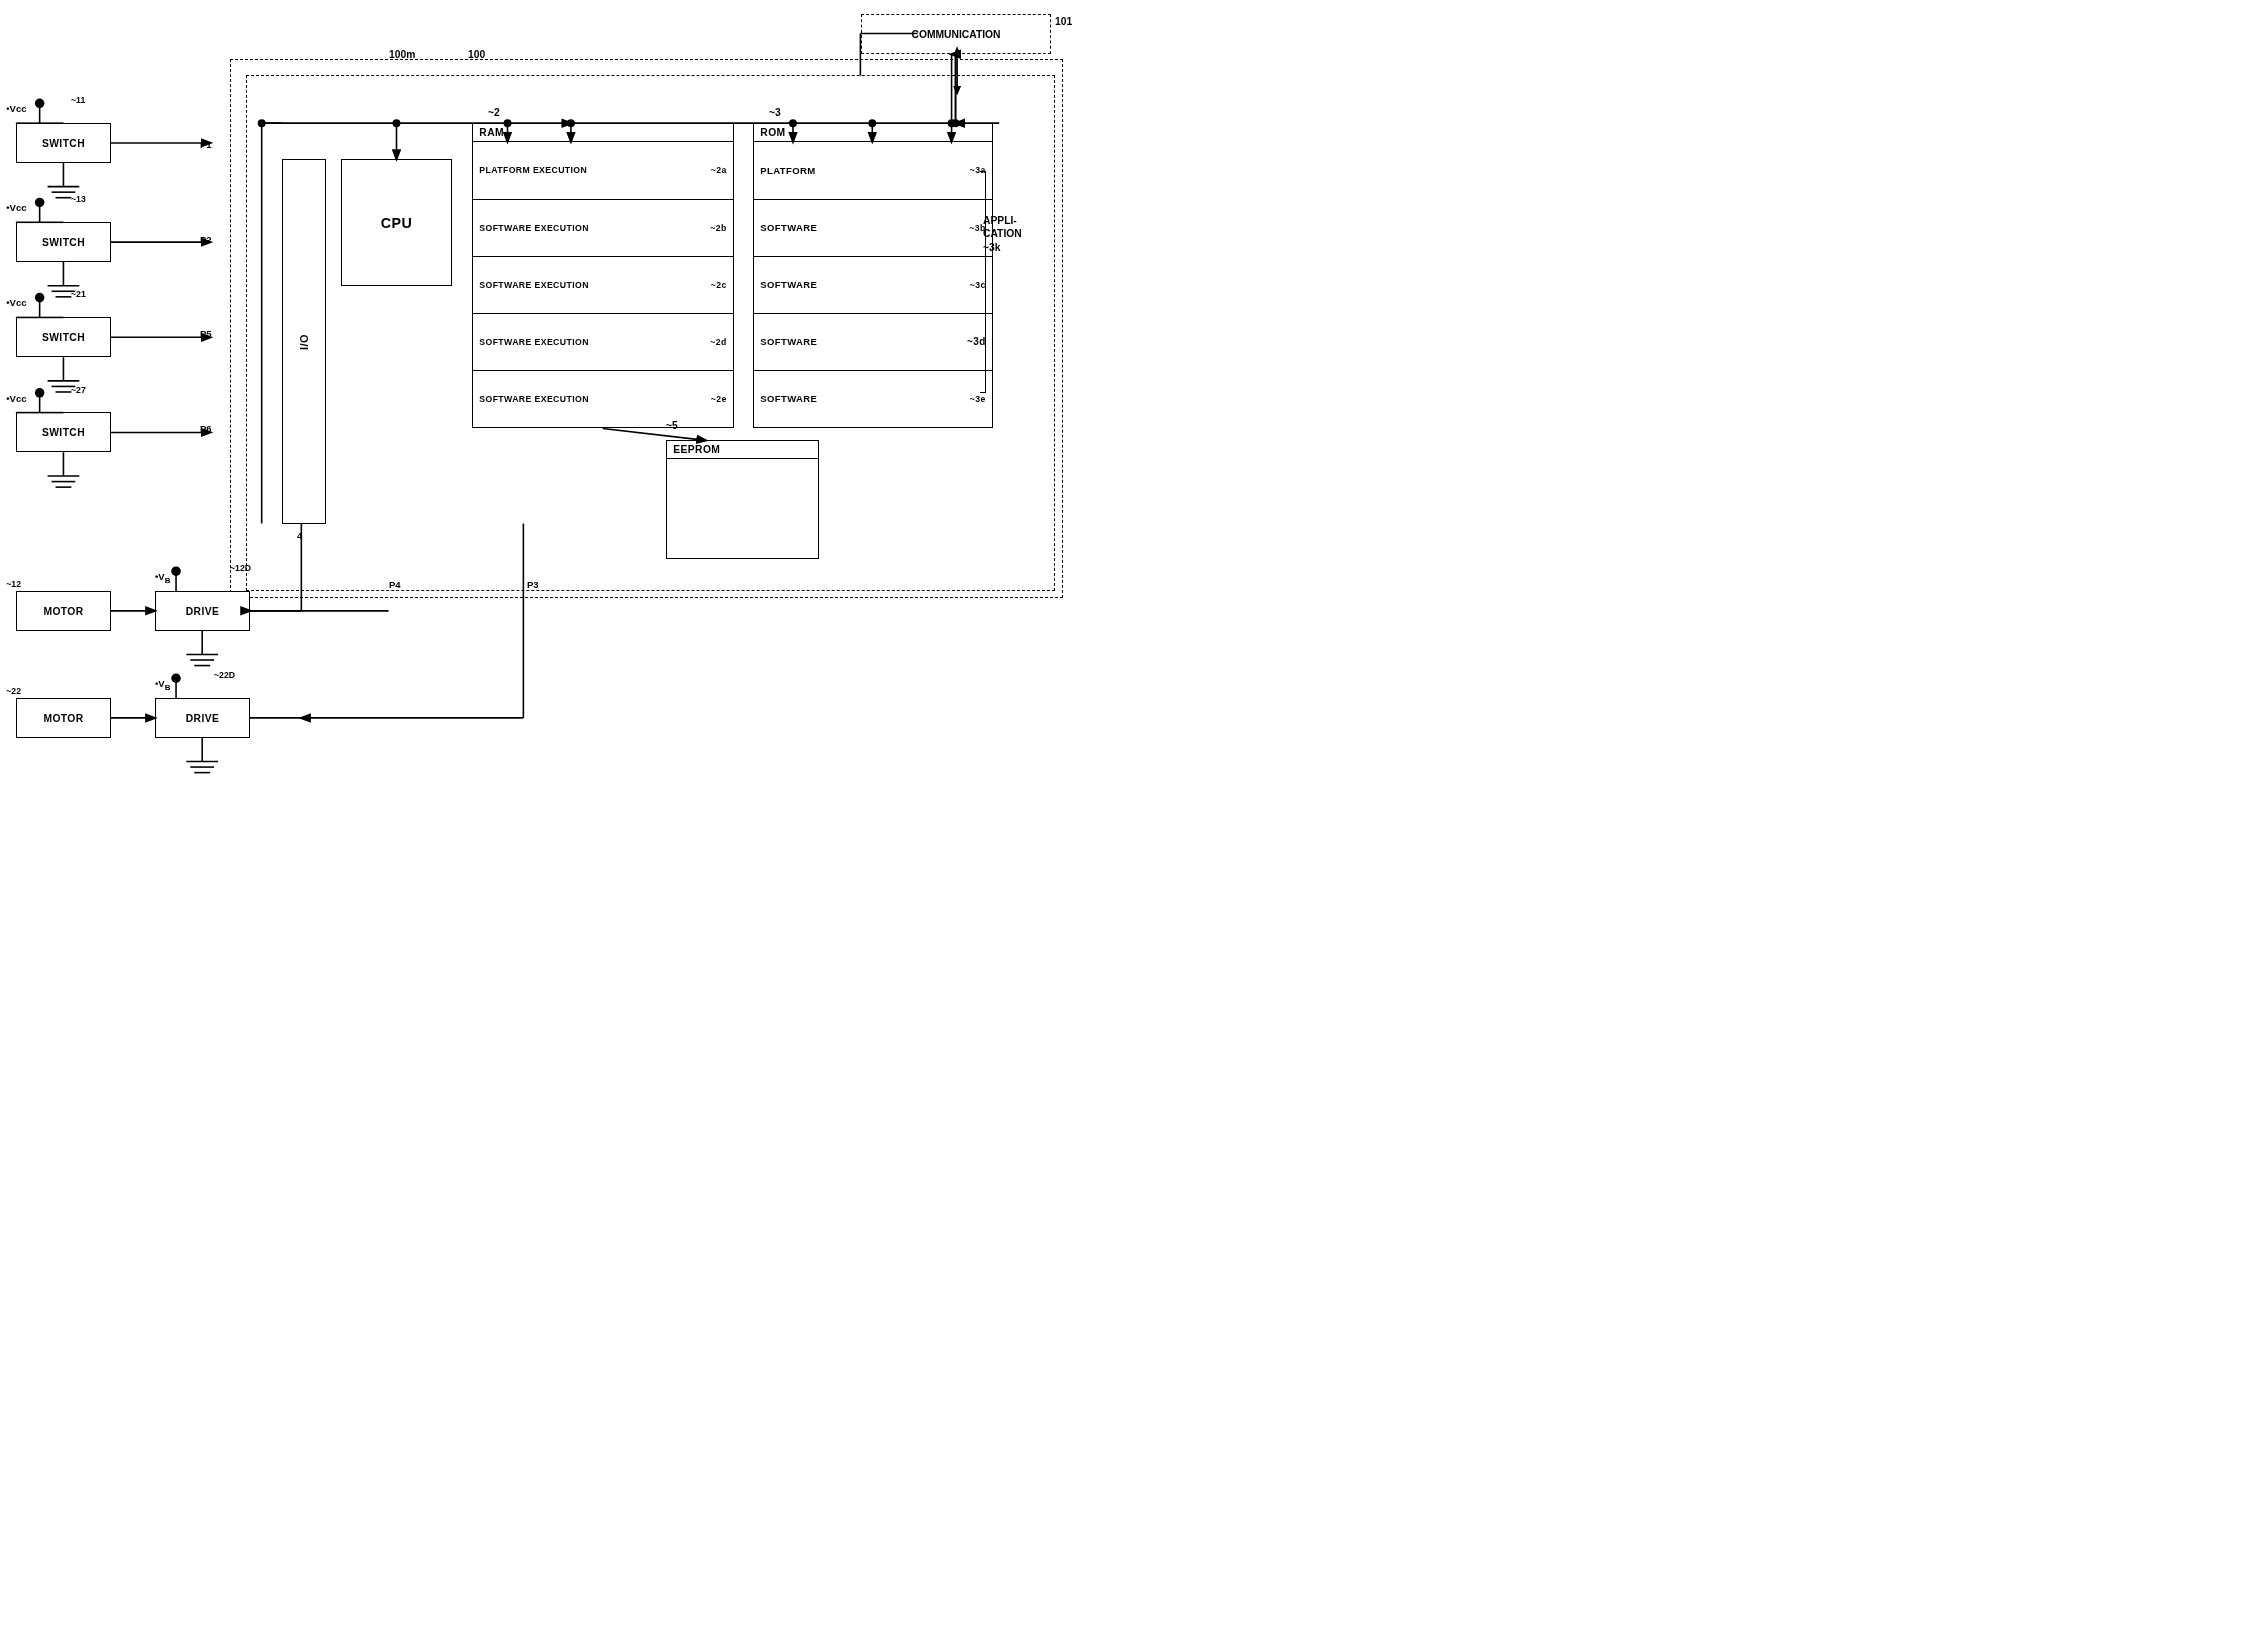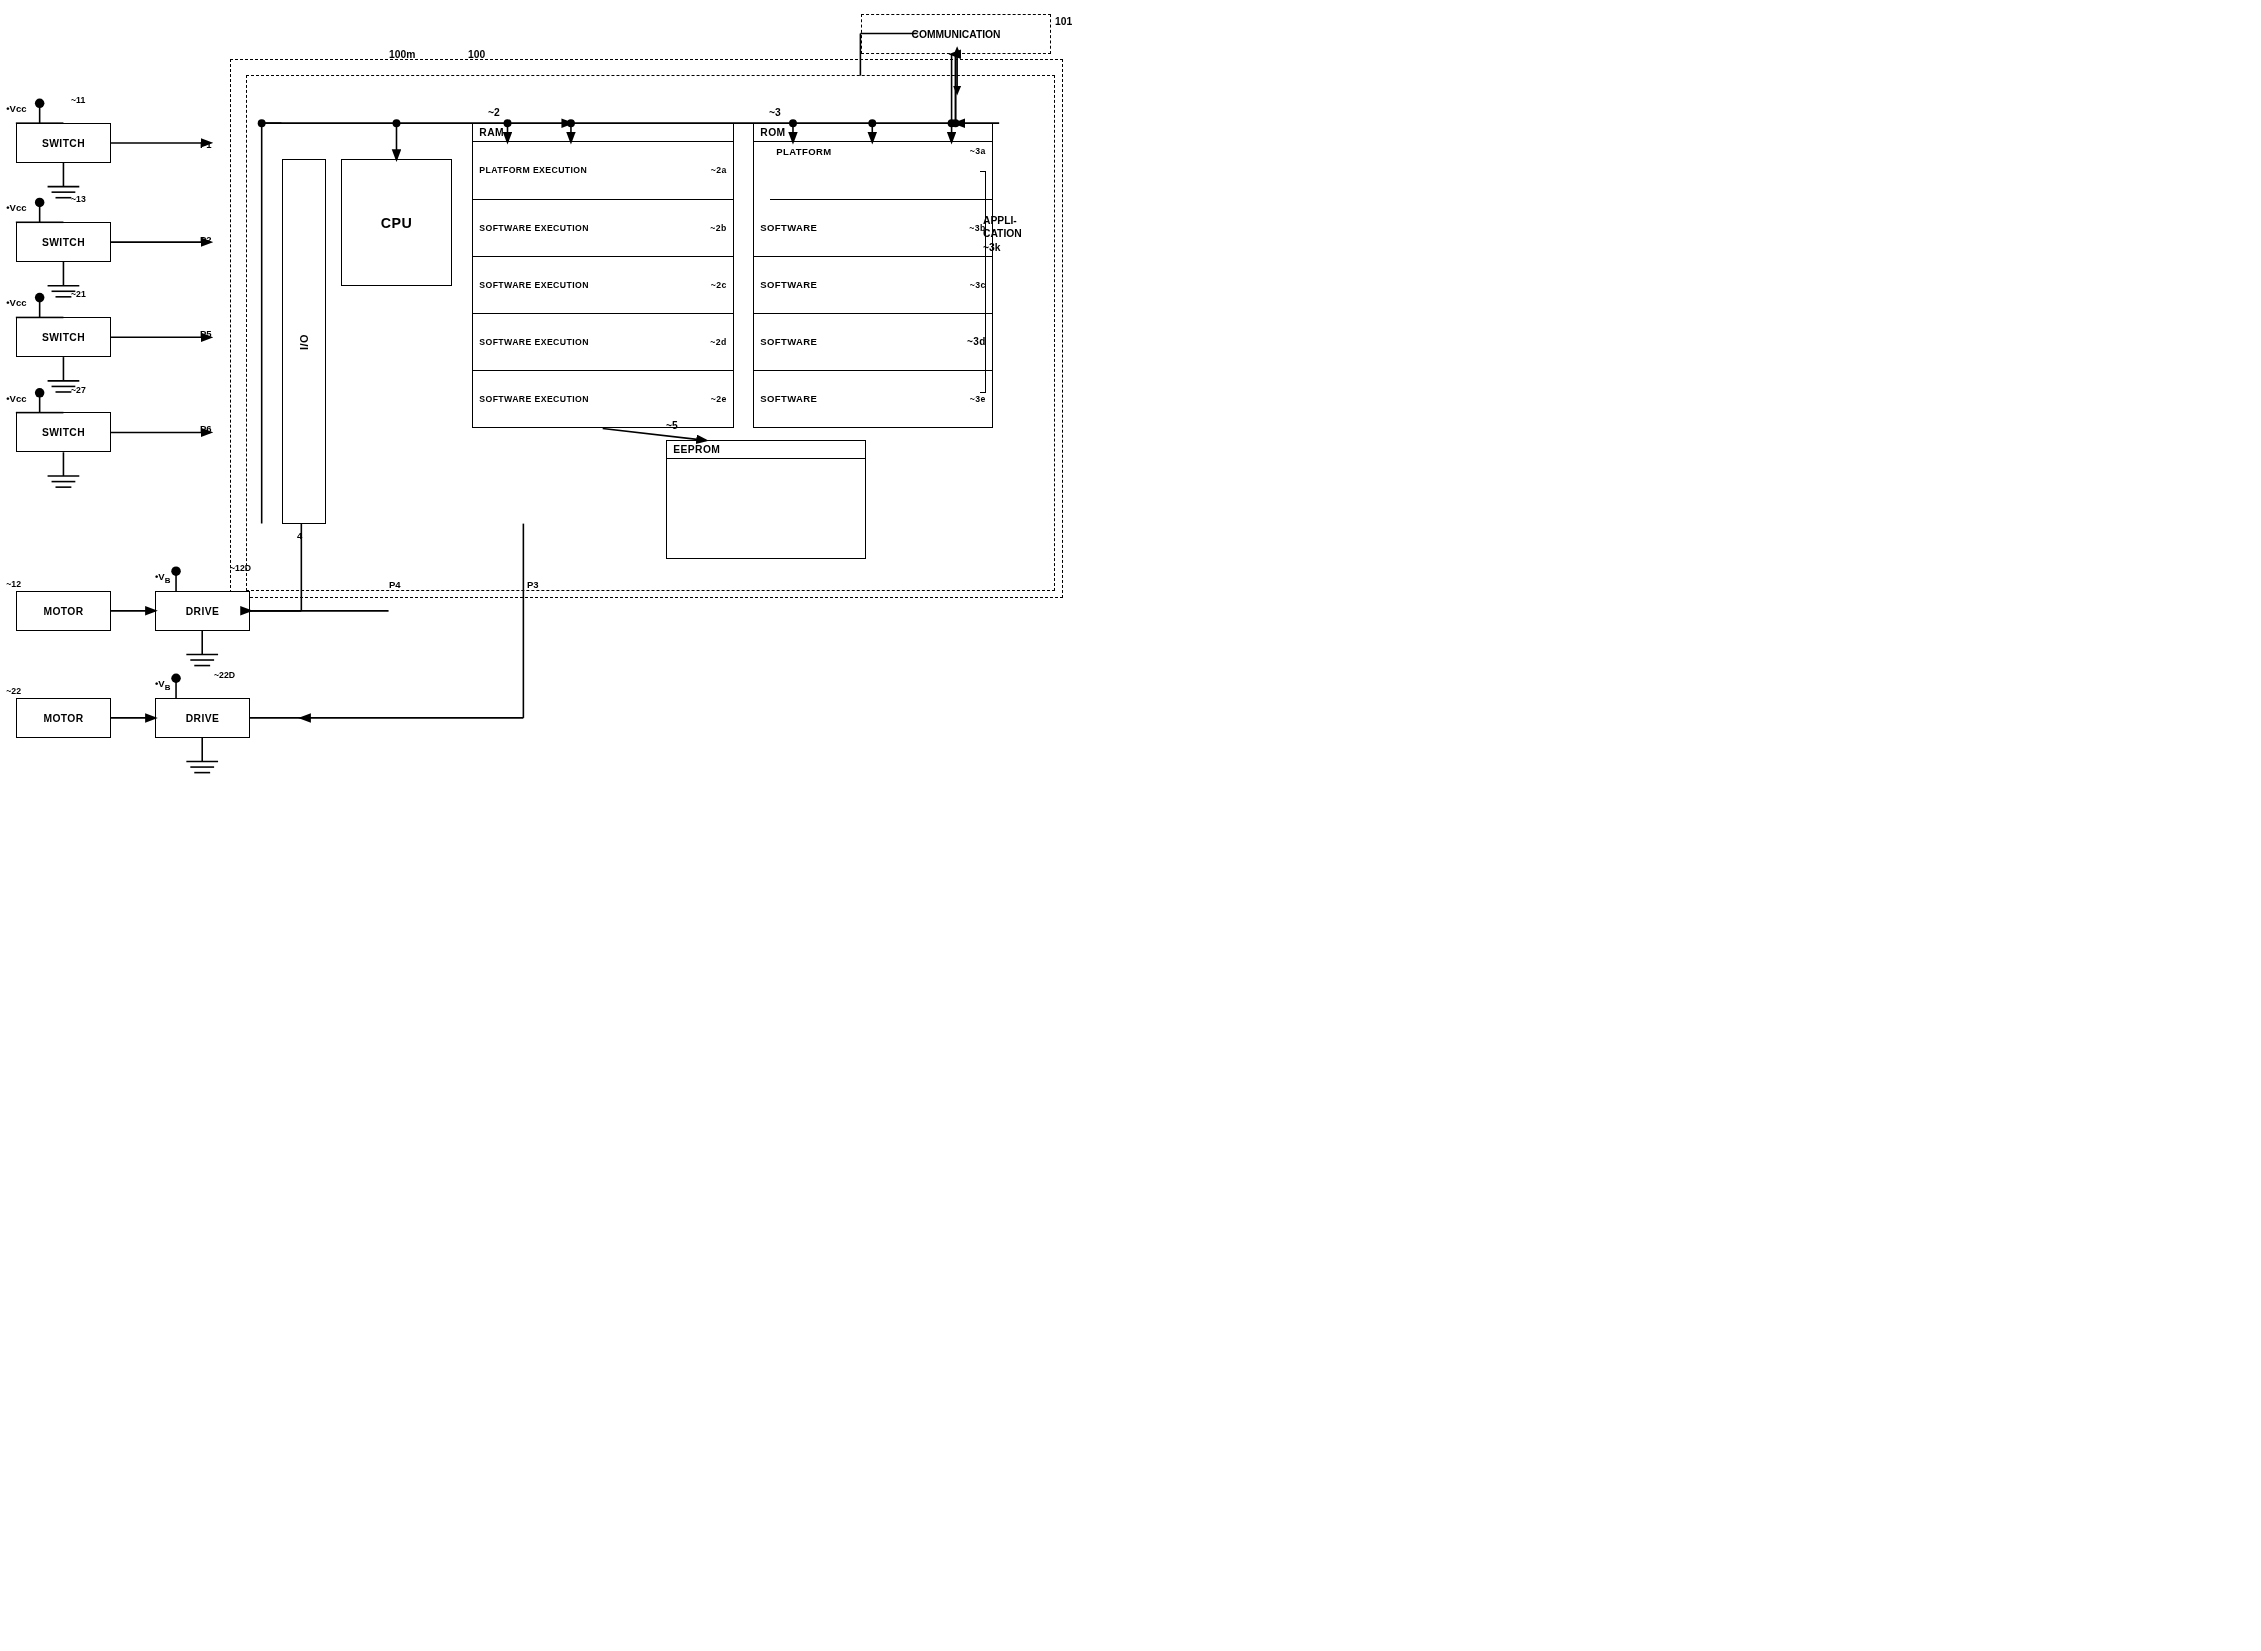--- a/index.html
+++ b/index.html
@@ -101,21 +101,21 @@
     </div>
     <div style="padding:3.2px 6.3px; font-size:8.7px; flex:1; display:flex; align-items:center;">
       SOFTWARE EXECUTION
       <span style="margin-left:auto; font-size:8.7px;">~2e</span>
     </div>
   </div>
   <div class="label" style="left:488px; top:107px; font-size:10.3px;">~2</div>
 
   <div class="box" style="left:753px; top:123px; width:240px; height:305px; flex-direction:column; justify-content:flex-start; align-items:stretch; padding:0;">
     <div style="border-bottom:1.6px solid #000; padding:3.2px 6.3px; font-weight:bold; font-size:10.3px; text-align:left;">ROM</div>
-    <div style="border-bottom:0.8px solid #000; padding:3.2px 6.3px; font-size:9.5px; flex:1; display:flex; align-items:flex-start;margin-left:16px;">
+    <div style="border-bottom:0.8px solid #000; padding:3.2px 6.3px; font-size:9.5px; flex:1; display:flex; align-items:center;">
       PLATFORM
       <span style="margin-left:auto; font-size:8.7px;">~3a</span>
     </div>
     <div style="border-bottom:0.8px solid #000; padding:3.2px 6.3px; font-size:9.5px; flex:1; display:flex; align-items:center;">
       SOFTWARE
       <span style="margin-left:auto; font-size:8.7px;">~3b</span>
     </div>
     <div style="border-bottom:0.8px solid #000; padding:3.2px 6.3px; font-size:9.5px; flex:1; display:flex; align-items:center;">
       SOFTWARE
       <span style="margin-left:auto; font-size:8.7px;">~3c</span>
@@ -128,21 +128,21 @@
       SOFTWARE
       <span style="margin-left:auto; font-size:8.7px;">~3e</span>
     </div>
   </div>
   <div class="label" style="left:769px; top:107px; font-size:10.3px;">~3</div>
 
   <div class="label" style="left:983px; top:214px; font-size:10.3px; line-height:1.3;">APPLI-<br>CATION<br>~3k</div>
 
   <div style="position:absolute; left:980px; top:171px; width:6.3px; height:222px; border-top:1.6px solid #000; border-right:1.6px solid #000; border-bottom:1.6px solid #000;"></div>
 
-  <div class="box" style="left:666px; top:440px; width:200px; height:119px; flex-direction:column; justify-content:flex-start; align-items:stretch; padding:0;">
+  <div class="box" style="left:666px; top:440px; width:153px; height:119px; flex-direction:column; justify-content:flex-start; align-items:stretch; padding:0;">
     <div style="border-bottom:1.6px solid #000; padding:3.2px 6.3px; font-weight:bold; font-size:10.3px; text-align:left;">EEPROM</div>
   </div>
   <div class="label" style="left:666px; top:420px; font-size:10.3px;">~5</div>
 
   <div class="box" style="left:16px; top:123px; width:95px; height:40px; font-size:10.3px;">SWITCH</div>
   <div class="label" style="left:6.3px; top:103px; font-size:9.5px;">•Vcc</div>
   <div class="label" style="left:71px; top:95px; font-size:8.7px;">~11</div>
 
   <div class="box" style="left:16px; top:222px; width:95px; height:40px; font-size:10.3px;">SWITCH</div>
   <div class="label" style="left:6.3px; top:202px; font-size:9.5px;">•Vcc</div>

